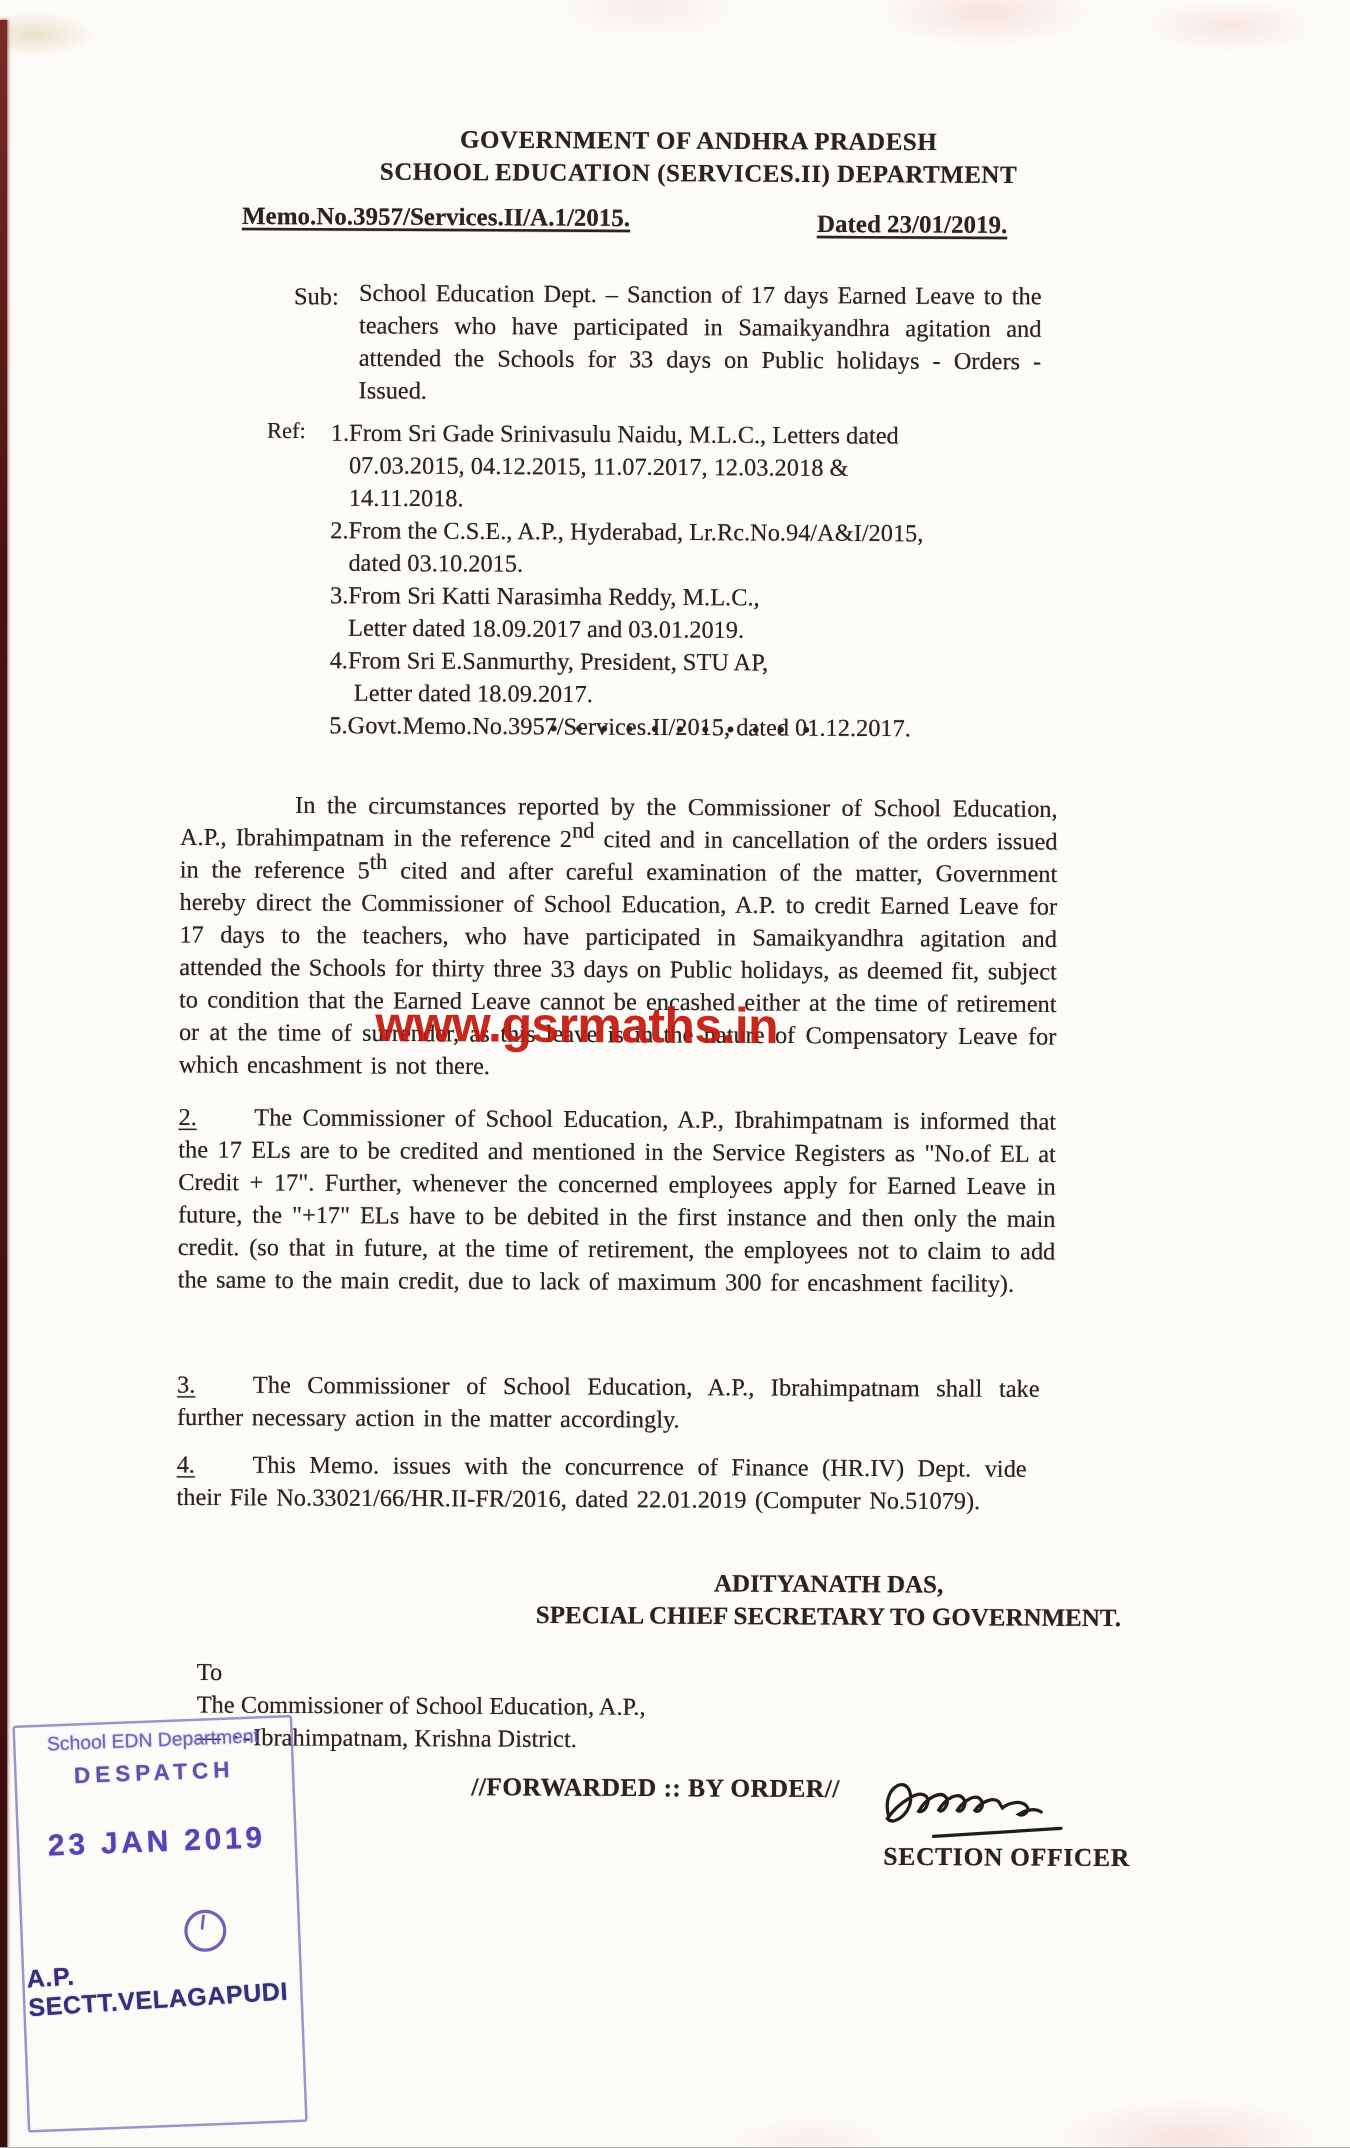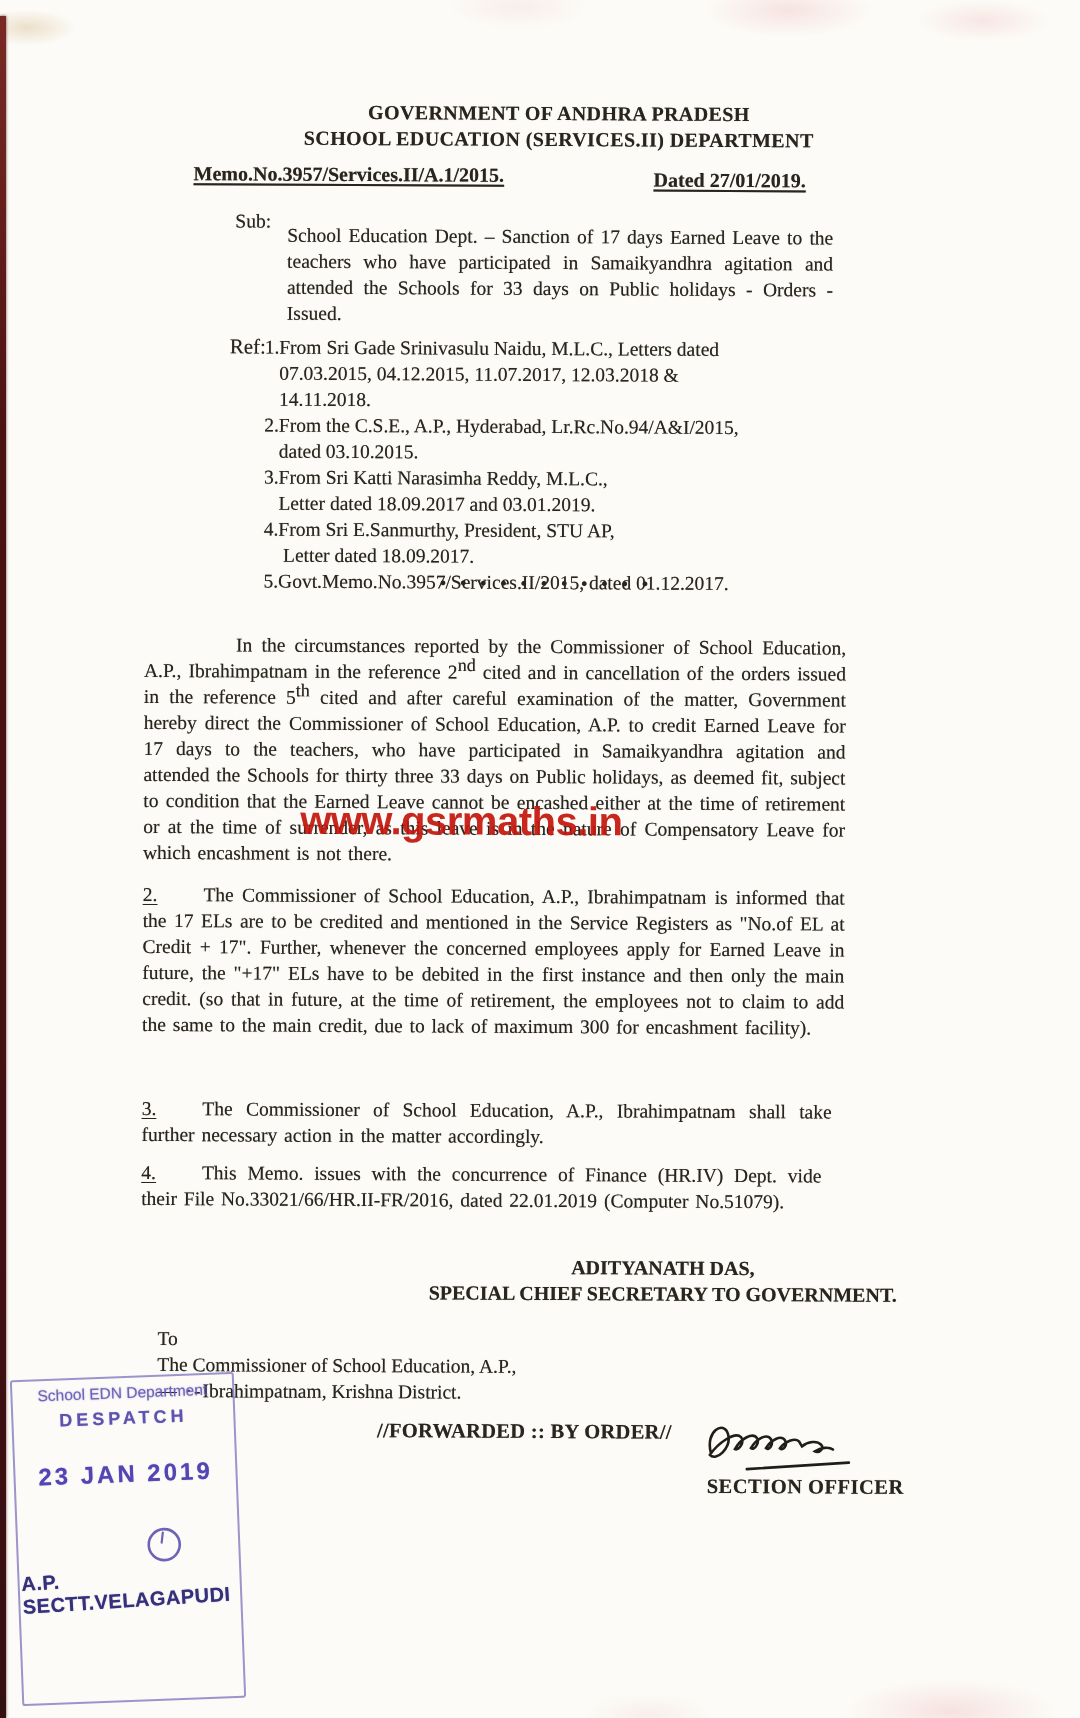--- a/index.html
+++ b/index.html
@@ -25,23 +25,23 @@
   .u{text-decoration:underline;text-underline-offset:3px;}
   .just{text-align:justify;}
   .edge-strip{
     position:absolute;left:0;top:16px;width:6px;height:1702px;
     background:linear-gradient(180deg,#7a2a24,#4a1212 25%,#421012 75%,#351011);
     box-shadow:0 0 3px rgba(74,18,18,0.8);
   }
   .hdr{left:0;top:100px;width:1110px;text-align:center;font-size:20px;line-height:26px;letter-spacing:0.4px;}
   .memo{left:190px;top:164px;font-size:20px;}
   .dated{left:650px;top:168px;font-size:20px;}
-  .sublabel{left:232px;top:212px;font-size:19.5px;}
+  .sublabel{left:232px;top:229px;font-size:19.5px;}
   .subtext{left:284px;top:224px;width:546px;font-size:19.5px;line-height:26px;word-spacing:2px;}
-  .reflabel{left:227px;top:336px;font-size:21px;}
+  .reflabel{left:211px;top:336px;font-size:18px;}
   .refitems{left:262px;top:336px;width:600px;font-size:19.5px;line-height:26px;}
   .refitem{white-space:pre-wrap;}
   .sep{left:0;top:574px;width:1090px;text-align:center;font-size:17px;letter-spacing:5px;font-weight:bold;}
   .para{font-size:19.5px;line-height:26px;word-spacing:2px;}
   .para1{left:143px;top:634px;width:702px;text-indent:92px;}
   .para2{left:143px;top:884px;width:702px;}
   .para3{left:143px;top:1098px;width:690px;}
   .para4{left:143px;top:1162px;width:680px;}
   .pnum{text-decoration:underline;text-underline-offset:3px;}
   .pgap{display:inline-block;width:46px;}
@@ -78,21 +78,21 @@
   <div class="edge-strip"></div>
 
   <div class="rot">
 
     <div class="abs hdr ink b">
       <div>GOVERNMENT OF ANDHRA PRADESH</div>
       <div>SCHOOL EDUCATION (SERVICES.II) DEPARTMENT</div>
     </div>
 
     <div class="abs memo ink b u">Memo.No.3957/Services.II/A.1/2015.</div>
-    <div class="abs dated ink b u">Dated 27/01/2019.</div>
+    <div class="abs dated ink b u">Dated 23/01/2019.</div>
 
     <div class="abs sublabel ink">Sub:</div>
     <div class="abs subtext ink just">School Education Dept. – Sanction of 17 days Earned Leave to the teachers who have participated in Samaikyandhra agitation and attended the Schools for 33 days on Public holidays - Orders - Issued.</div>
 
     <div class="abs reflabel ink">Ref:</div>
     <div class="abs refitems ink">
       <div class="refitem">1.From Sri Gade Srinivasulu Naidu, M.L.C., Letters dated
    07.03.2015, 04.12.2015, 11.07.2017, 12.03.2018 &amp;
    14.11.2018.</div>
       <div class="refitem">2.From the C.S.E., A.P., Hyderabad, Lr.Rc.No.94/A&amp;I/2015,

